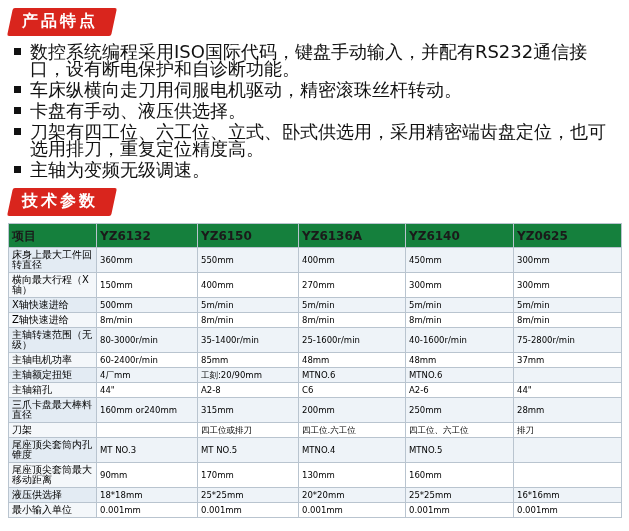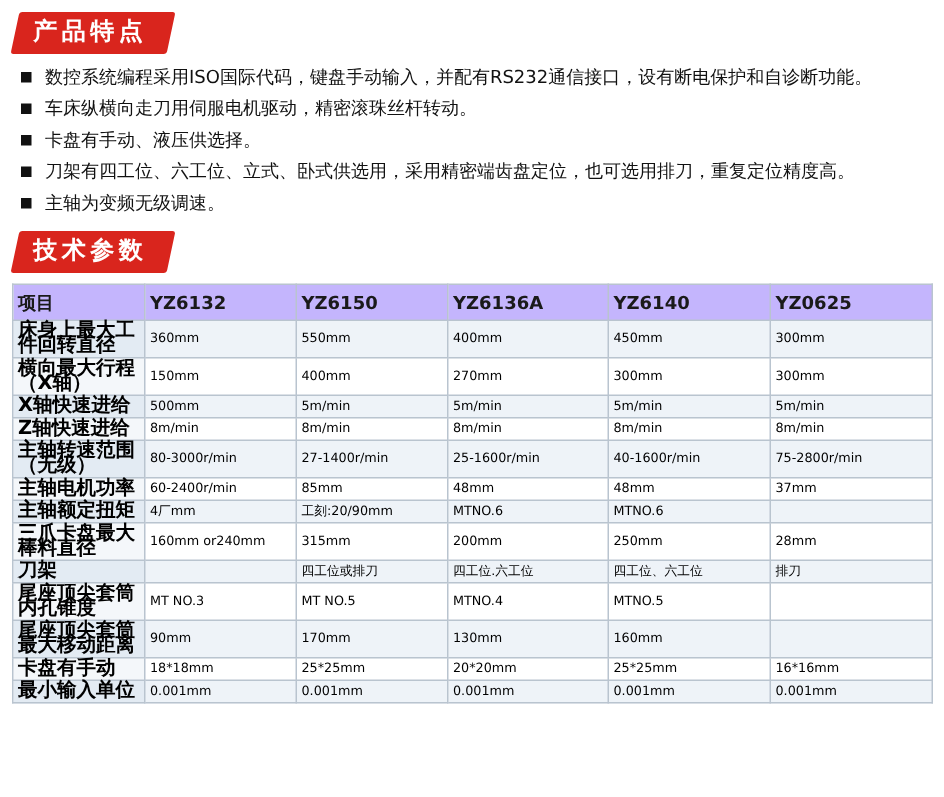--- a/index.html
+++ b/index.html
@@ -47,21 +47,21 @@
   
   ul.features {
     list-style: none;
     margin: 0 0 10px 0;
     padding: 0 4px 0 4px;
   }
   ul.features li {
     position: relative;
     padding-left: 18px;
     margin-bottom: 4px;
-    font-size: 12px;
+    font-size: 18px;
     line-height: 17px;
     color: #111111;
   }
   ul.features li::before {
     content: "";
     position: absolute;
     left: 2px;
     top: 5px;
     width: 7px;
     height: 7px;
@@ -84,35 +84,34 @@
   table.spec col.c5 { width: 108px; }
 
   table.spec th, table.spec td {
     border: 1px solid #b9c4cf;
     padding: 2px 3px;
     vertical-align: middle;
     text-align: left;
     word-break: break-all;
   }
   table.spec thead th {
-    background: #c4b5fd;
+    background: #15803d;
     font-size: 12px;
     font-weight: bold;
     height: 19px;
     color: #1a1a1a;
   }
   table.spec thead th.item-head {
     font-size: 12px;
   }
   table.spec tbody tr:nth-child(odd)  td { background: #eef3f8; }
   table.spec tbody tr:nth-child(even) td { background: #ffffff; }
   table.spec tbody td.label {
     background: #e3ebf3 !important;
-    font-size: 13px;
-    font-weight: bold;
+    font-size: 10px;
   }
   table.spec tbody tr:nth-child(even) td.label {
     background: #f4f7fa !important;
   }
 </style>
 </head>
 <body>
 
 <div class="page">
 
@@ -191,21 +190,21 @@
         <td>8m/min</td>
         <td>8m/min</td>
         <td>8m/min</td>
         <td>8m/min</td>
         <td>8m/min</td>
       </tr>
 
       <tr>
         <td class="label">主轴转速范围（无级）</td>
         <td>80-3000r/min</td>
-        <td>27-1400r/min</td>
+        <td>35-1400r/min</td>
         <td>25-1600r/min</td>
         <td>40-1600r/min</td>
         <td>75-2800r/min</td>
       </tr>
 
       <tr>
         <td class="label">主轴电机功率</td>
         <td>60-2400r/min</td>
         <td>85mm</td>
         <td>48mm</td>
@@ -215,20 +214,28 @@
 
       <tr>
         <td class="label">主轴额定扭矩</td>
         <td>4厂mm</td>
         <td>工刻:20/90mm</td>
         <td>MTNO.6</td>
         <td>MTNO.6</td>
         <td></td>
       </tr>
 
+      <tr>
+        <td class="label">主轴箱孔</td>
+        <td>44"</td>
+        <td>A2-8</td>
+        <td>C6</td>
+        <td>A2-6</td>
+        <td>44"</td>
+      </tr>
 
       <tr>
         <td class="label">三爪卡盘最大棒料直径</td>
         <td>160mm    or240mm</td>
         <td>315mm</td>
         <td>200mm</td>
         <td>250mm</td>
         <td>28mm</td>
       </tr>
 
@@ -253,21 +260,21 @@
       <tr>
         <td class="label">尾座顶尖套筒最大移动距离</td>
         <td>90mm</td>
         <td>170mm</td>
         <td>130mm</td>
         <td>160mm</td>
         <td></td>
       </tr>
 
       <tr>
-        <td class="label">卡盘有手动</td>
+        <td class="label">液压供选择</td>
         <td>18*18mm</td>
         <td>25*25mm</td>
         <td>20*20mm</td>
         <td>25*25mm</td>
         <td>16*16mm</td>
       </tr>
 
       <tr>
         <td class="label">最小输入单位</td>
         <td>0.001mm</td>

